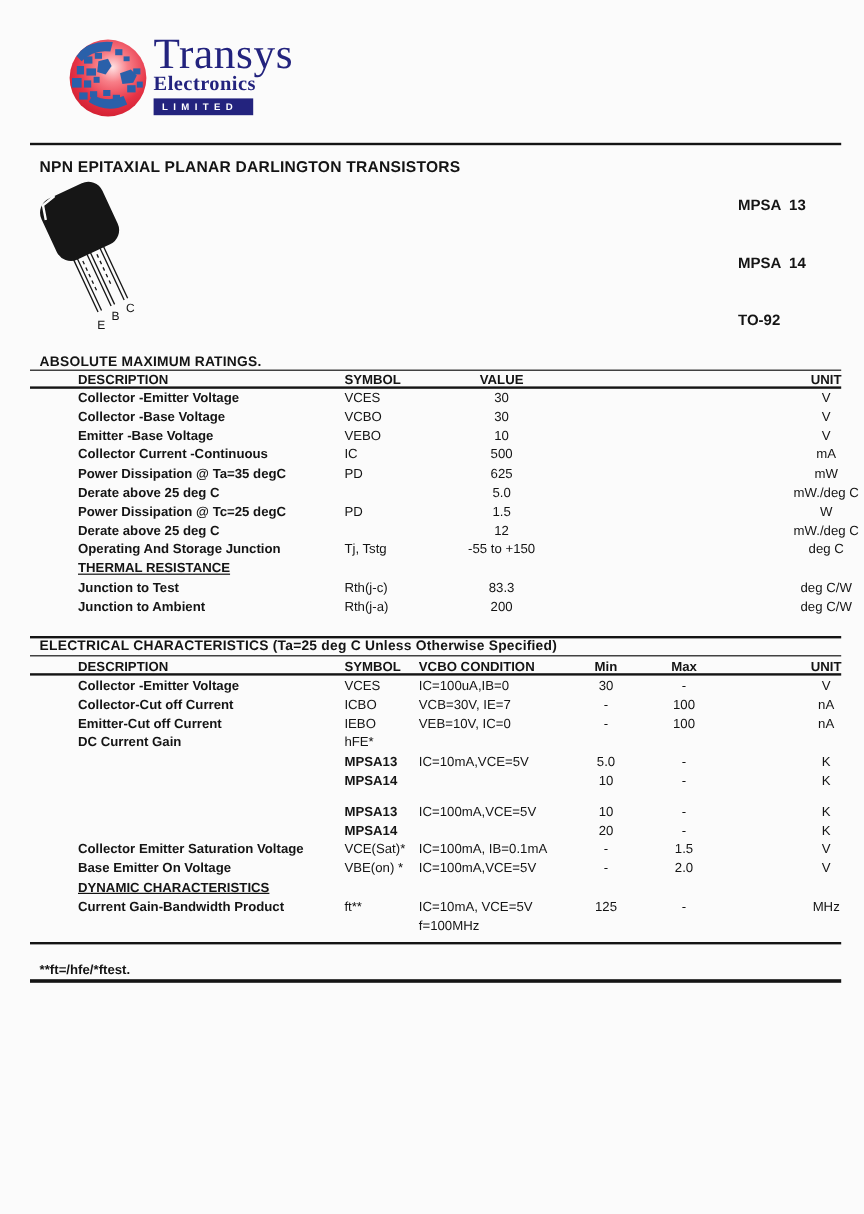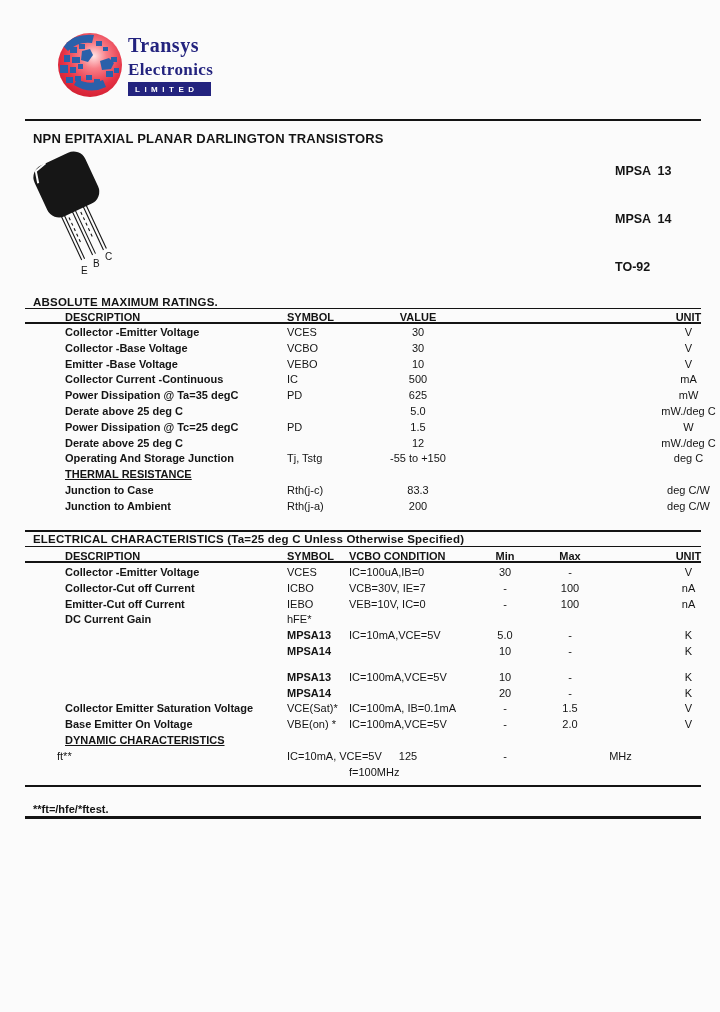--- a/index.html
+++ b/index.html
@@ -2,21 +2,21 @@
 <html><head>
 <meta charset="utf-8">
 <style>
   html,body{margin:0;padding:0;background:#e8e8e8;}
   .page{position:relative;width:720px;height:1012px;background:#fbfbfb;
         font-family:"Liberation Sans",sans-serif;color:#141414;overflow:hidden;margin:0 auto;}
 
   
   .logo-globe{position:absolute;left:56px;top:31px;}
   .logo-text{position:absolute;left:128px;top:32px;}
-  .logo-company{font-family:"Liberation Serif",serif;font-weight:bold;font-size:20px;
+  .logo-company{font-family:"Liberation Serif",serif;font-weight:normal;font-size:36px;
                 line-height:27px;color:#23237e;letter-spacing:0.5px;}
   .logo-division{font-family:"Liberation Serif",serif;font-weight:bold;font-size:17px;
                  line-height:19px;color:#23237e;letter-spacing:0.4px;margin-top:1px;}
   .logo-bar{margin-top:3px;width:76px;background:#23237e;color:#ffffff;font-size:8px;
             font-weight:bold;letter-spacing:4.5px;padding:2.5px 0 2.5px 7px;}
 
   
   .hrule{position:absolute;left:25px;width:676px;background:#141414;}
 
   
@@ -200,21 +200,21 @@
       </div>
       <div class="trow grid-amr">
         <div class="c-desc">Operating And Storage Junction</div>
         <div class="c-sym">Tj, Tstg</div>
         <div class="c-val">-55 to +150</div>
         <div class=""></div>
         <div class="c-unit">deg C</div>
       </div>
       <div class="row-sub">THERMAL RESISTANCE</div>
       <div class="trow grid-amr">
-        <div class="c-desc">Junction to Case</div>
+        <div class="c-desc">Junction to Test</div>
         <div class="c-sym">Rth(j-c)</div>
         <div class="c-val">83.3</div>
         <div class=""></div>
         <div class="c-unit">deg C/W</div>
       </div>
       <div class="trow grid-amr">
         <div class="c-desc">Junction to Ambient</div>
         <div class="c-sym">Rth(j-a)</div>
         <div class="c-val">200</div>
         <div class=""></div>
@@ -320,20 +320,21 @@
         <div class="c-desc">Base Emitter On Voltage</div>
         <div class="c-sym">VBE(on) *</div>
         <div class="c-cond">IC=100mA,VCE=5V</div>
         <div class="c-min">-</div>
         <div class="c-max">2.0</div>
         <div class=""></div>
         <div class="c-unit">V</div>
       </div>
       <div class="row-sub">DYNAMIC CHARACTERISTICS</div>
       <div class="trow grid-ec">
+        <div class="c-desc">Current Gain-Bandwidth Product</div>
         <div class="c-sym">ft**</div>
         <div class="c-cond">IC=10mA, VCE=5V</div>
         <div class="c-min">125</div>
         <div class="c-max">-</div>
         <div class=""></div>
         <div class="c-unit">MHz</div>
       </div>
       <div class="trow grid-ec">
         <div class="c-desc"></div>
         <div class="c-sym"></div>

